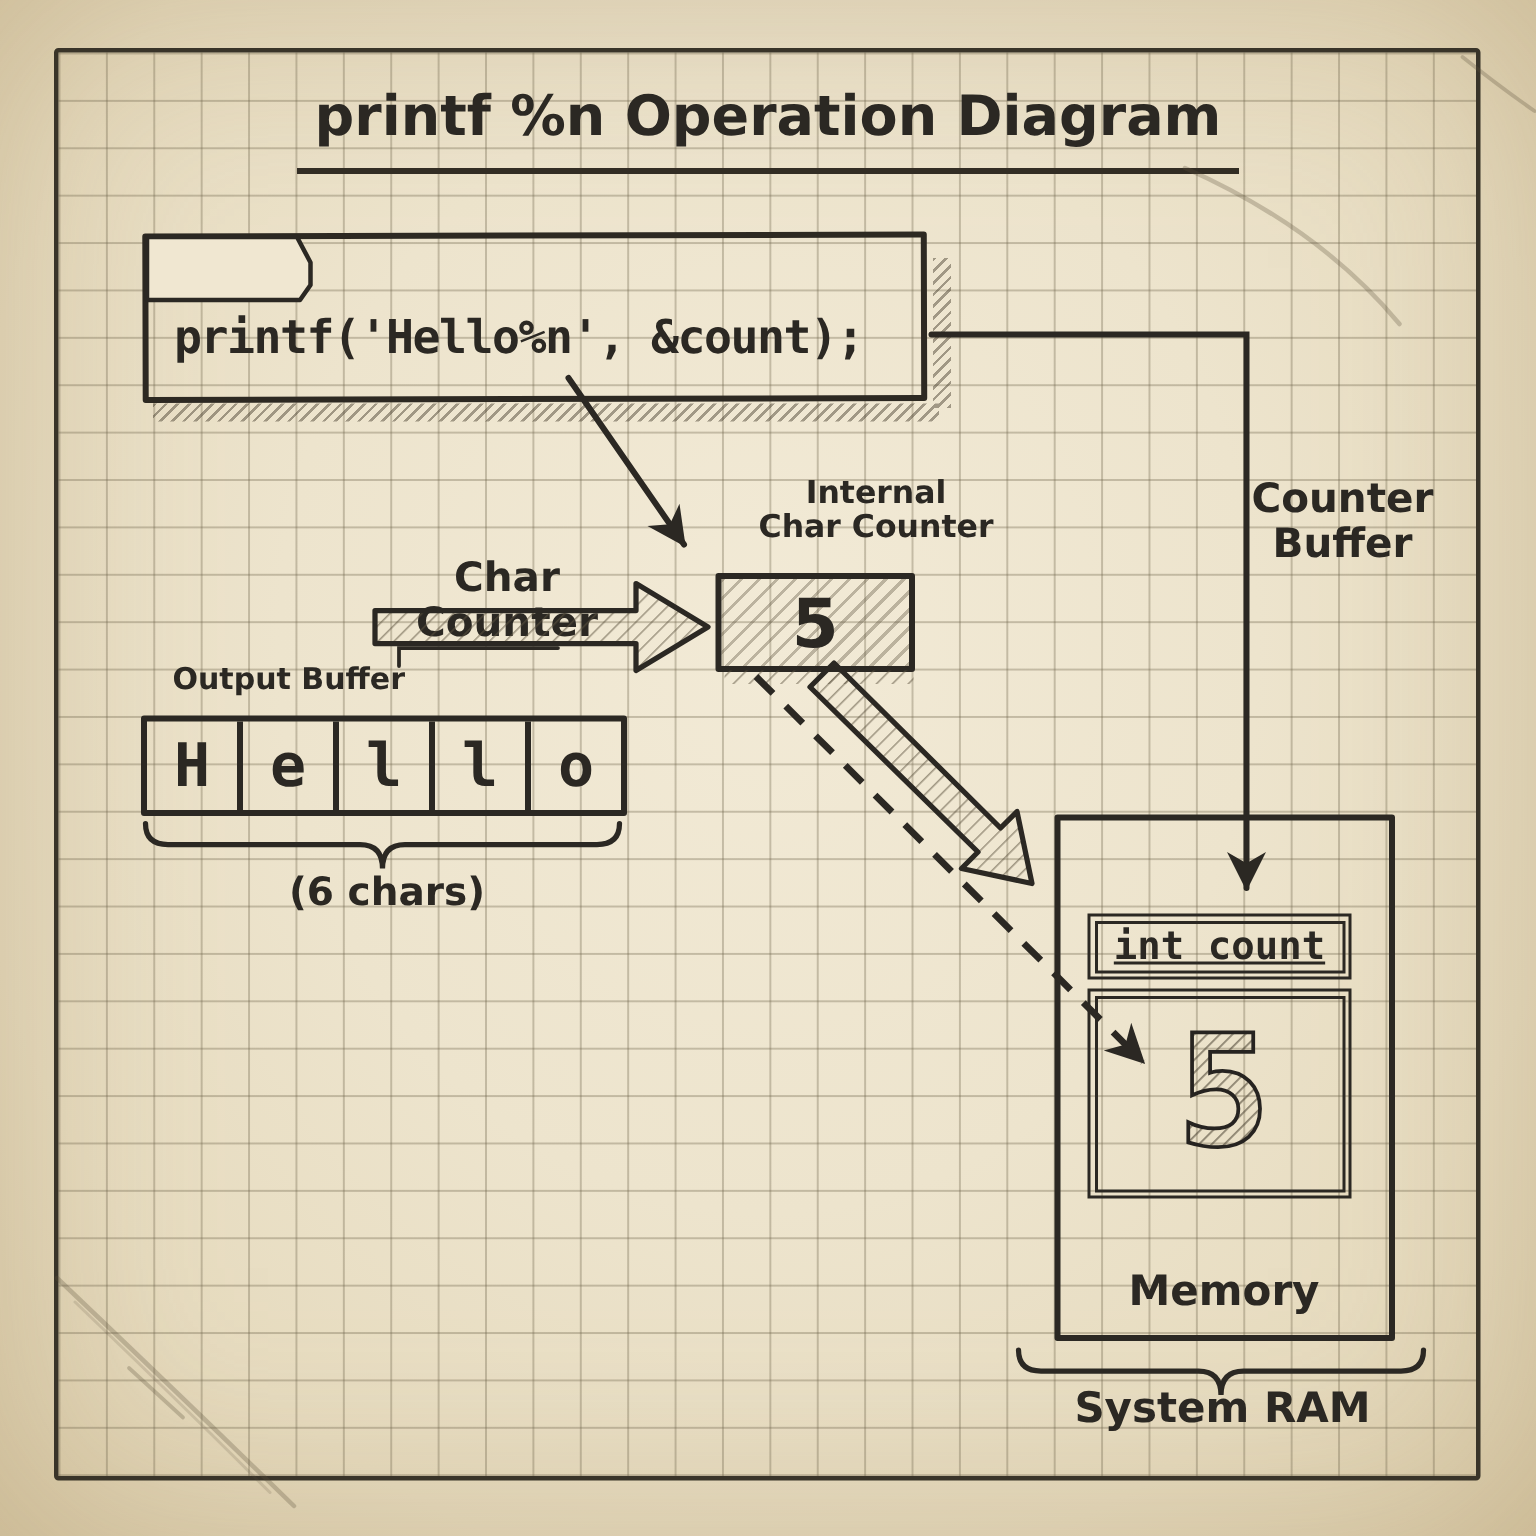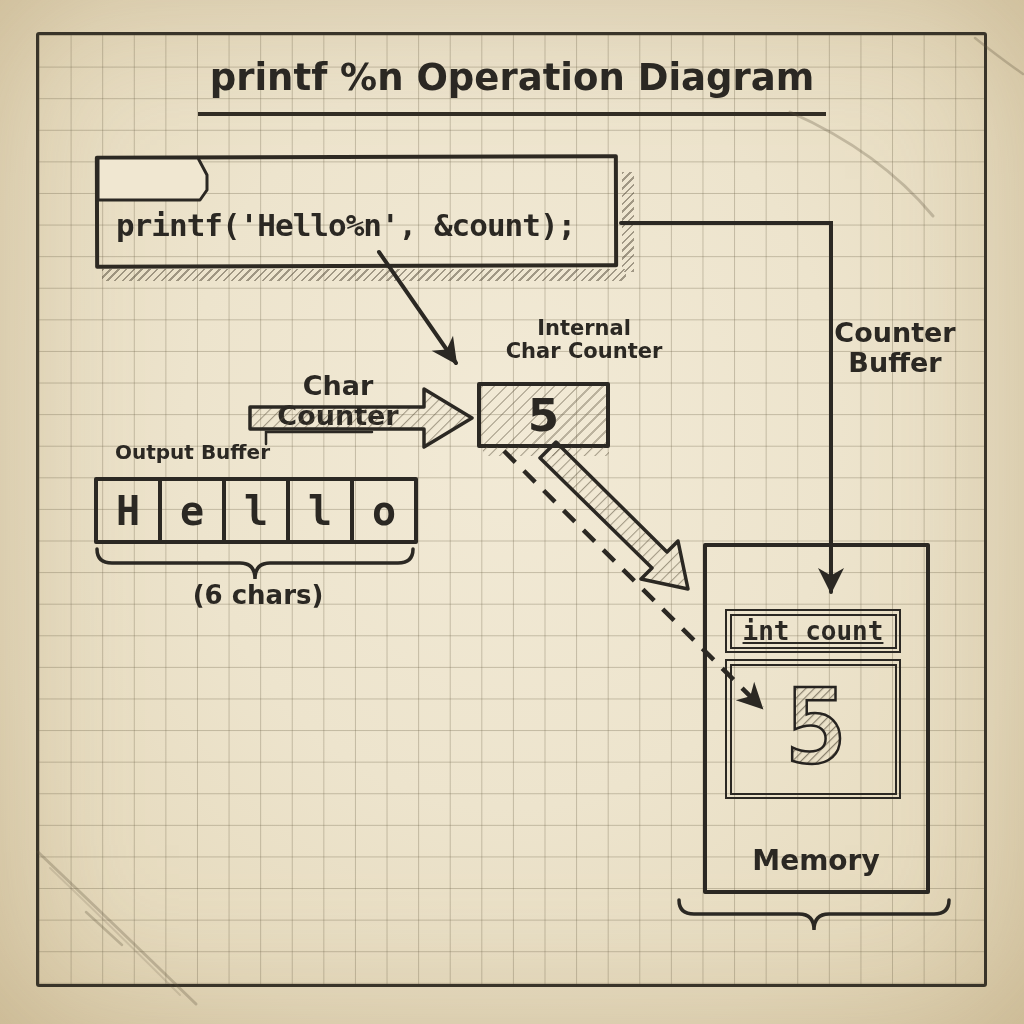--- a/index.html
+++ b/index.html
@@ -107,20 +107,21 @@
     <span style="display:block">Counter</span>
     <span style="display:block">Buffer</span>
   </div>
 
   <div class="membox"></div>
   <div class="dbox intcount">
     <span>int count</span>
   </div>
   <div class="dbox valcell"></div>
   <div class="lbl" style="left:716px;top:846px;width:200px;font-size:28px;">Memory</div>
+  <div class="lbl" style="left:711px;top:924px;width:208px;font-size:28px;">System RAM</div>
 
   <svg class="overlay" viewBox="0 0 1024 1024">
     <defs>
       <pattern id="hatch" patternUnits="userSpaceOnUse" width="7.5" height="7.5" patternTransform="rotate(45)">
         <line x1="0" y1="0" x2="0" y2="7.5" stroke="rgba(95,86,66,0.55)" stroke-width="2.1"></line>
       </pattern>
       <pattern id="hatch5" patternUnits="userSpaceOnUse" width="6" height="6" patternTransform="rotate(45)">
         <line x1="0" y1="0" x2="0" y2="6" stroke="rgba(80,72,56,0.62)" stroke-width="2.4"></line>
       </pattern>
       <marker id="ah" markerUnits="userSpaceOnUse" markerWidth="32" markerHeight="28" refX="25" refY="14" orient="auto">

